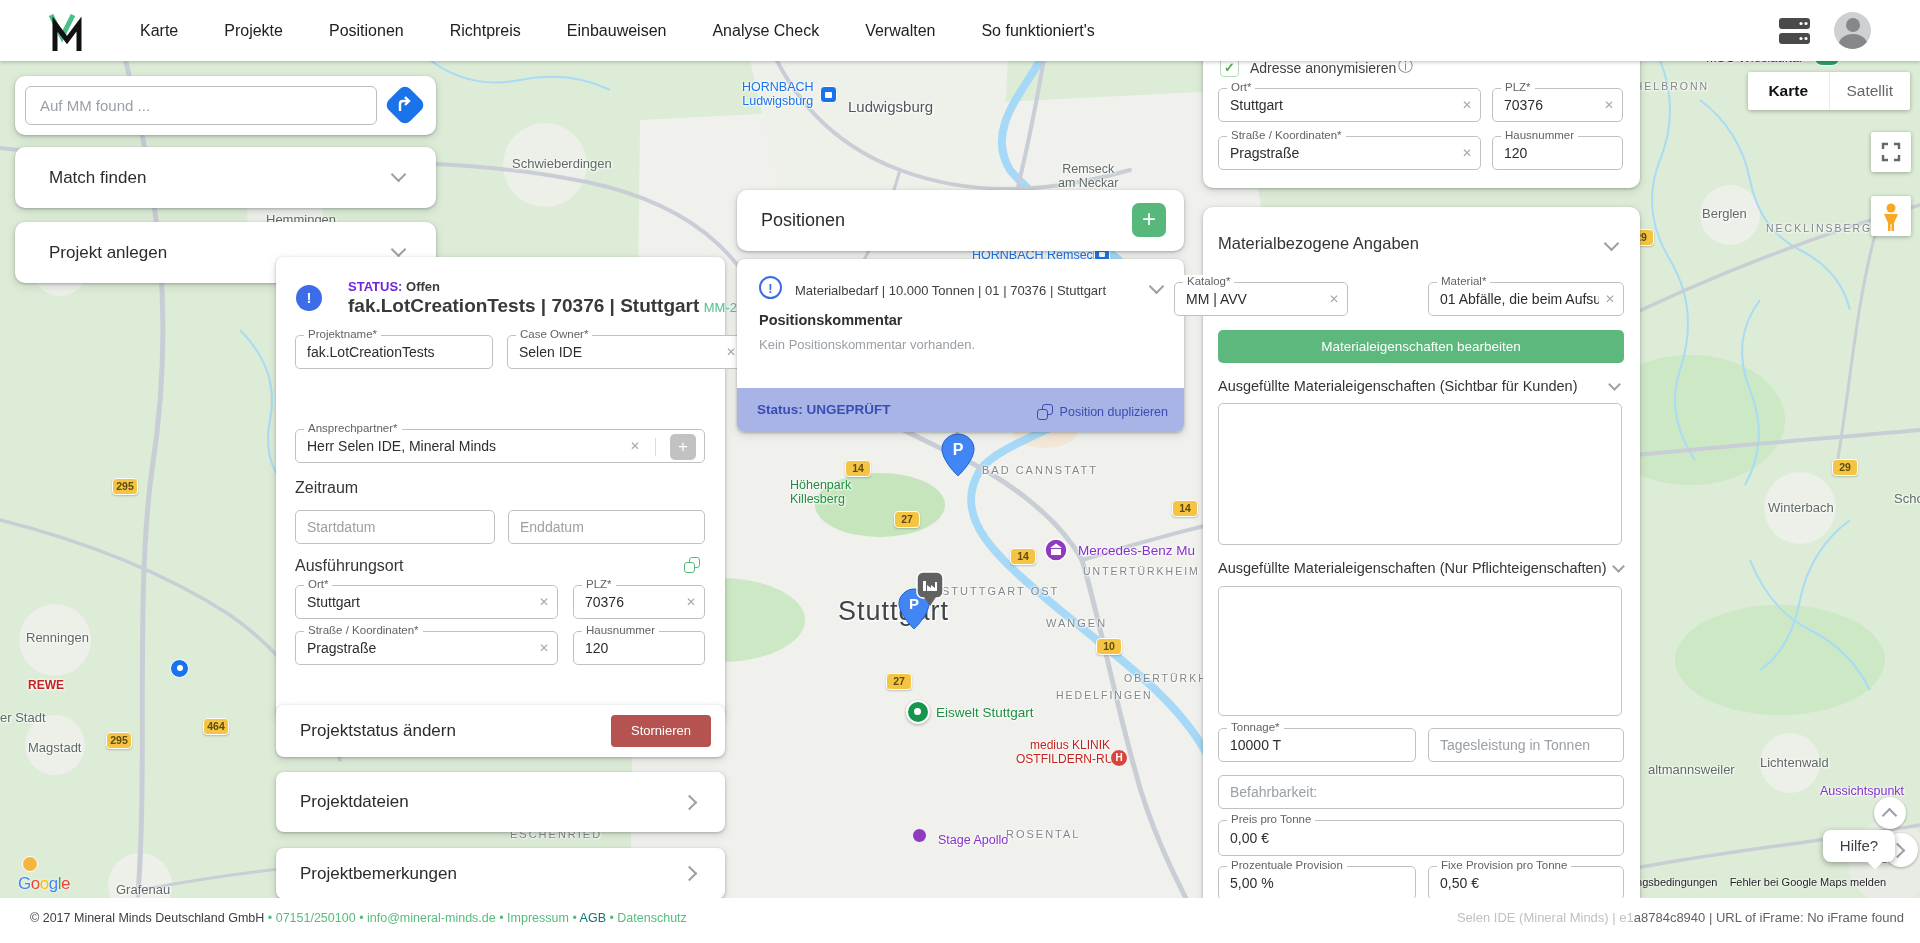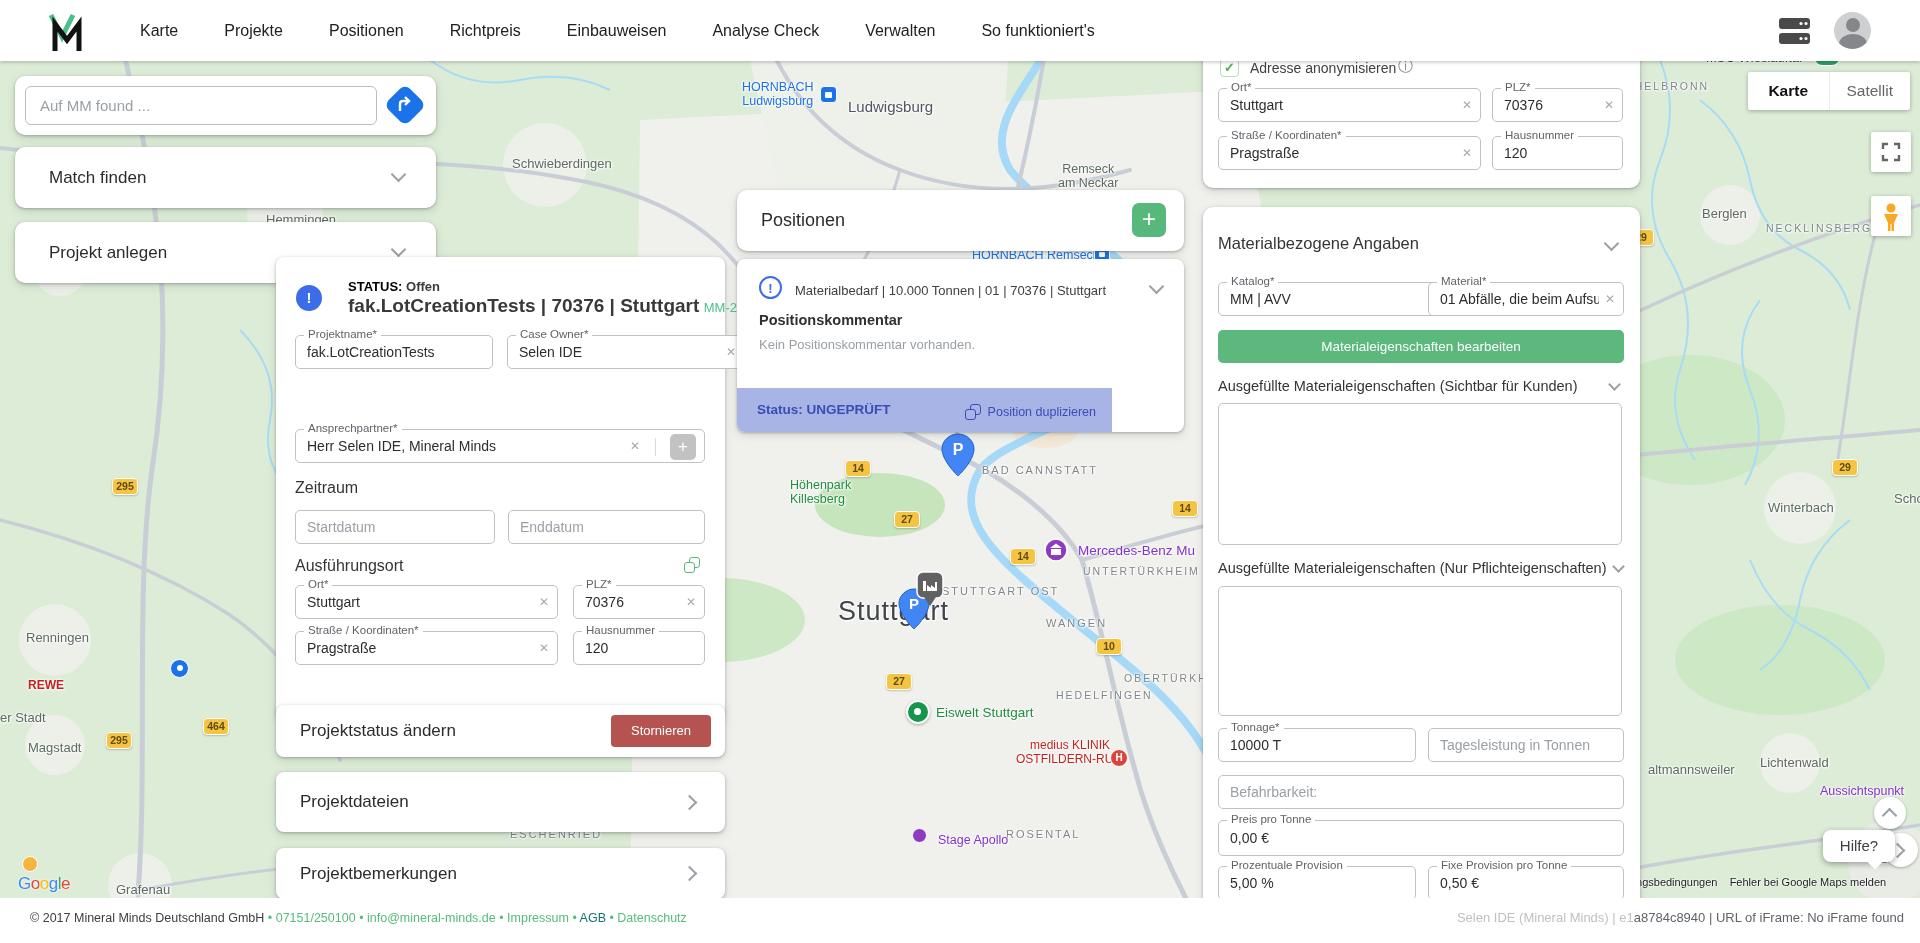--- a/index.html
+++ b/index.html
@@ -274,21 +274,21 @@
   </div>
 
   <div class="card" style="left:15px;top:222px;width:421px;height:61px;cursor:pointer">
     <span style="position:absolute;left:34px;line-height:61px;font-size:17px;color:#2a2c2e">Projekt anlegen</span>
     <i class="chev-d" style="position:absolute;right:32px;top:22px"></i>
   </div>
 
   <div class="card" style="left:276px;top:257px;width:449px;height:461px;border-radius:8px">
     <div style="position:absolute;left:20px;top:28px;width:26px;height:26px;border-radius:50%;background:#3d6ce8;color:#fff;font-weight:bold;font-size:15px;text-align:center;line-height:26px">!</div>
     <div style="position:absolute;left:72px;top:22px;font-size:13px">
-      <span style="color:#000000;font-weight:bold">STATUS:</span>
+      <span style="color:#6d28d9;font-weight:bold">STATUS:</span>
       <span style="color:#3c3c3c;font-weight:bold">Offen</span>
     </div>
     <div style="position:absolute;left:72px;top:38px;width:370px;white-space:nowrap">
       <span style="font-size:19px;font-weight:bold;color:#37393b">fak.LotCreationTests | 70376 | Stuttgart</span>
       <span style="font-size:13px;color:#4fc08d">MM-202500041</span>
     </div>
 
     <div class="mfield" style="left:19px;top:78px;width:198px">
       <span class="flabel">Projektname*</span>
       <span class="fvalue">fak.LotCreationTests</span>
@@ -359,21 +359,21 @@
     <span style="position:absolute;left:24px;line-height:61px;font-size:18px;color:#2a2c2e">Positionen</span>
     <div style="position:absolute;right:18px;top:13px;width:34px;height:34px;background:#56b87b;border-radius:7px;color:#fff;font-size:24px;text-align:center;line-height:32px;cursor:pointer">+</div>
   </div>
 
   <div class="card" style="left:737px;top:259px;width:447px;height:173px;border-radius:8px;overflow:hidden">
     <div style="position:absolute;left:22px;top:17px;width:23px;height:23px;border-radius:50%;border:2.5px solid #3d6ce8;color:#3d6ce8;font-weight:bold;font-size:13px;text-align:center;line-height:22px">!</div>
     <span style="position:absolute;left:58px;top:24px;font-size:13px;font-weight:500;color:#3f4043">Materialbedarf | 10.000 Tonnen | 01 | 70376 | Stuttgart</span>
     <i class="chev-d" style="position:absolute;right:22px;top:22px"></i>
     <span style="position:absolute;left:22px;top:53px;font-size:14.5px;font-weight:600;color:#2f3033">Positionskommentar</span>
     <span style="position:absolute;left:22px;top:78px;font-size:13px;color:#9aa0a6">Kein Positionskommentar vorhanden.</span>
-    <div style="position:absolute;left:0;top:129px;width:375px;height:44px;background:#a8b3e6">
+    <div style="position:absolute;left:0;top:129px;width:447px;height:44px;background:#a8b3e6">
       <span style="position:absolute;left:20px;line-height:44px;font-size:13.5px;font-weight:bold;color:#3a4db5">Status: UNGEPRÜFT</span>
       <div style="position:absolute;right:16px;top:14px;cursor:pointer">
         <span class="cpy blue" style="position:relative;display:inline-block;width:14px;height:14px;top:2px"><i class="a"></i><i class="b" style="background:#a8b3e6"></i></span>
         <span style="font-size:12.5px;color:#3a4db5;font-weight:500;margin-left:4px">Position duplizieren</span>
       </div>
     </div>
   </div>
 
   <div class="card" style="left:1203px;top:-30px;width:437px;height:218px;border-radius:10px"></div>
   <div class="mfield ph" style="left:1218px;top:-16px;width:197px;z-index:6">
@@ -408,21 +408,21 @@
   <div class="mfield" style="left:1492px;top:136px;width:131px;z-index:6">
     <span class="flabel">Hausnummer</span>
     <span class="fvalue">120</span>
   </div>
 
   <div class="card" style="left:1203px;top:207px;width:437px;height:736px"></div>
   <span class="sect" style="left:1218px;top:234px;font-size:16.5px;z-index:6">Materialbezogene Angaben</span>
   <i class="chev-d" style="position:absolute;right:1920px;"></i>
   <i class="chev-d" style="position:absolute;left:1606px;top:238px;z-index:6"></i>
 
-  <div class="mfield" style="left:1218px;top:282px;width:228px;z-index:6">
+  <div class="mfield" style="left:1174px;top:282px;width:174px;z-index:6">
     <span class="flabel">Katalog*</span>
     <span class="fvalue">MM | AVV</span>
     <span class="fclear">✕</span>
   </div>
   <div class="mfield" style="left:1428px;top:282px;width:196px;z-index:6">
     <span class="flabel">Material*</span>
     <span class="fvalue">01 Abfälle, die beim Aufsuc...</span>
     <span class="fclear">✕</span>
   </div>
   <div style="position:absolute;left:1218px;top:330px;width:406px;height:33px;background:#5cb87c;border-radius:5px;color:#fff;font-size:13.5px;text-align:center;line-height:33px;z-index:6;cursor:pointer">Materialeigenschaften bearbeiten</div>

